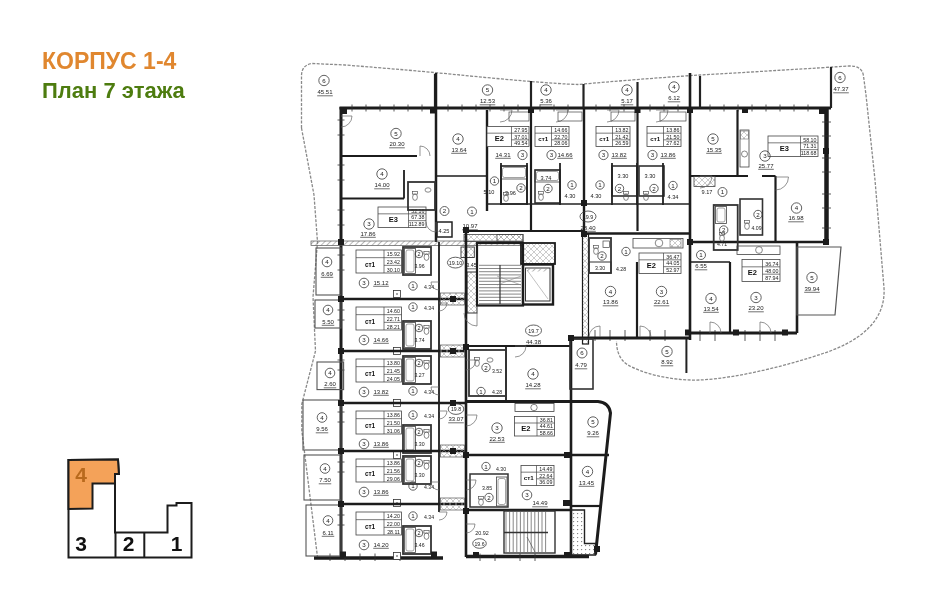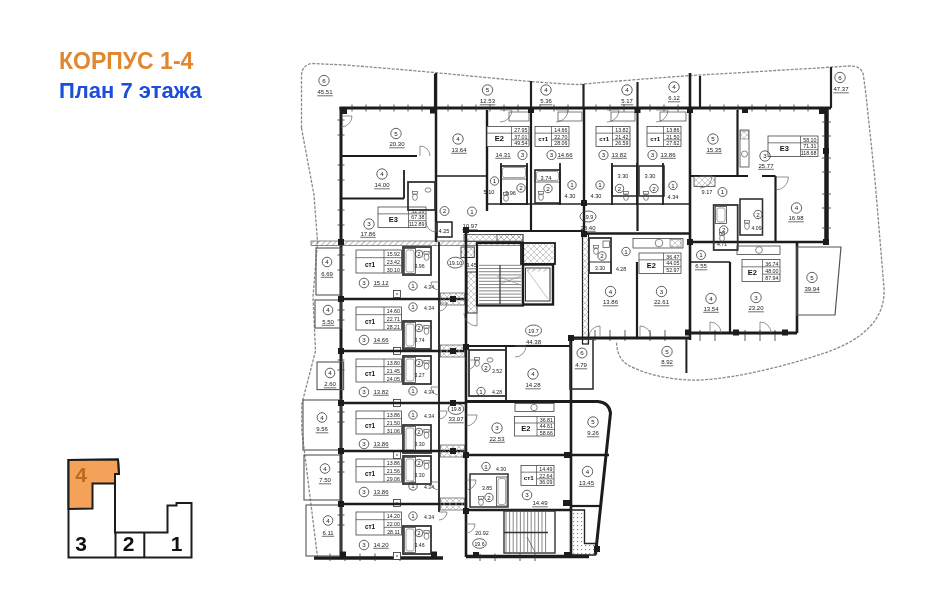--- a/index.html
+++ b/index.html
@@ -1,17 +1,17 @@
 <!DOCTYPE html>
 <html><head><meta charset="utf-8"><style>
 html,body{margin:0;padding:0;background:#fff;width:941px;height:600px;overflow:hidden;}
 *{font-family:"Liberation Sans", sans-serif;}
-.ttl{position:absolute;left:59px;top:47px;line-height:29px;}
+.ttl{position:absolute;left:42px;top:47px;line-height:29px;}
 .t1{font-size:23px;font-weight:bold;color:#e0872f;}
-.t2{font-size:22px;font-weight:bold;color:#1d4ed8;}
+.t2{font-size:22px;font-weight:bold;color:#4d7c0f;}
 </style></head><body>
 
 <div class="ttl">
     <div class="t1">КОРПУС 1-4</div>
     <div class="t2">План 7 этажа</div>
   </div>
 <svg width="941" height="600" viewBox="0 0 941 600" style="position:absolute;left:0;top:0">
 <defs>
 <pattern id="hatch" width="4" height="4" patternUnits="userSpaceOnUse" patternTransform="rotate(45)">
         <line x1="0" y1="0" x2="0" y2="4" stroke="#888" stroke-width="1.2"></line>

